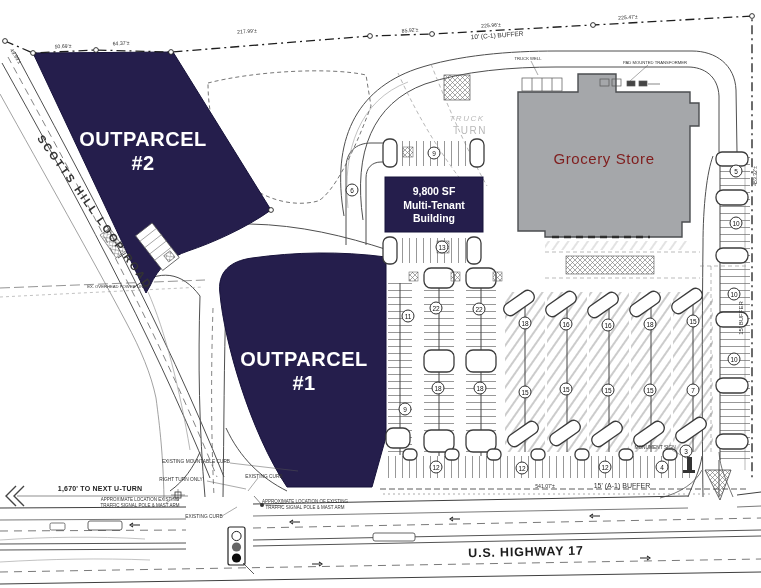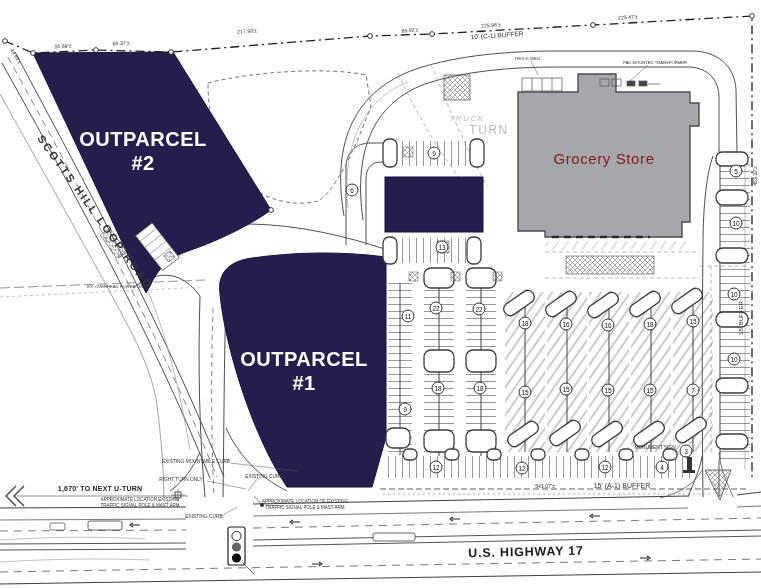--- a/index.html
+++ b/index.html
@@ -251,38 +251,43 @@
 
 <div id="overlay">
   <div class="lbl op" style="left:143px;top:151px">
     <div>OUTPARCEL</div>
     <div>#2</div>
   </div>
   <div class="lbl op" style="left:304px;top:371px">
     <div>OUTPARCEL</div>
     <div>#1</div>
   </div>
+  <div class="lbl mt" style="left:434px;top:205px">
+    <div>9,800 SF</div>
+    <div>Multi-Tenant</div>
+    <div>Building</div>
+  </div>
   <div class="lbl groc" style="left:604px;top:158px">Grocery Store</div>
   <div class="lbl road1" style="left:95px;top:212px;transform:translate(-50%,-50%) rotate(54deg)">SCOTTS HILL LOOP ROAD</div>
   <div class="lbl hwy" style="left:526px;top:552px;transform:translate(-50%,-50%) rotate(-1.3deg)">U.S. HIGHWAY 17</div>
   <div class="lbl note" style="left:100px;top:488px">1,670' TO NEXT U-TURN</div>
   <div class="lbl buf" style="left:497px;top:35px;transform:translate(-50%,-50%) rotate(-4deg)">10' (C-1) BUFFER</div>
   <div class="lbl buf" style="left:622px;top:485px;font-size:7px">15' (A-1) BUFFER</div>
   <div class="lbl buf" style="left:741px;top:318px;font-size:6px;transform:translate(-50%,-50%) rotate(-90deg)">15' BUFFER</div>
 <div class="dim" style="left: 16px; top: 56px; transform: translate(-50%, -50%) rotate(57deg);">49.99'±</div>
       <div class="dim" style="left: 63px; top: 46px; transform: translate(-50%, -50%) rotate(-3deg);">50.69'±</div>
       <div class="dim" style="left: 121px; top: 43px; transform: translate(-50%, -50%) rotate(-3deg);">64.37'±</div>
       <div class="dim" style="left: 247px; top: 31px; transform: translate(-50%, -50%) rotate(-5deg);">217.99'±</div>
       <div class="dim" style="left: 410px; top: 30px; transform: translate(-50%, -50%) rotate(-5deg);">85.92'±</div>
       <div class="dim" style="left: 491px; top: 25px; transform: translate(-50%, -50%) rotate(-5deg);">225.96'±</div>
       <div class="dim" style="left: 628px; top: 17px; transform: translate(-50%, -50%) rotate(-4deg);">225.47'±</div>
       <div class="dim" style="left: 545px; top: 486px; transform: translate(-50%, -50%);">541.07'±</div>
       <div class="dim" style="left: 755px; top: 176px; transform: translate(-50%, -50%) rotate(-90deg);">453.32'±</div>
       <div class="ann" style="left: 467px; top: 118px; font-size: 8px; color: rgb(185, 185, 185); letter-spacing: 1.5px; transform: translate(-50%, -50%); font-style: italic;">TRUCK</div>
-      <div class="ann" style="left: 489px; top: 130px; font-size: 12px; color: rgb(185, 185, 185); letter-spacing: 1.5px; transform: translate(-50%, -50%);">TURN</div>
+      <div class="ann" style="left: 470px; top: 130px; font-size: 10px; color: rgb(185, 185, 185); letter-spacing: 1.5px; transform: translate(-50%, -50%);">TURN</div>
       <div class="ann" style="left: 655px; top: 447px; font-size: 4.8px; transform: translate(-50%, -50%);">MONUMENT SIGN</div>
       <div class="ann" style="left: 196px; top: 461px; font-size: 4.8px; transform: translate(-50%, -50%);">EXISTING MOUNTABLE CURB</div>
       <div class="ann" style="left: 181px; top: 479px; font-size: 4.8px; transform: translate(-50%, -50%);">RIGHT TURN ONLY</div>
       <div class="ann" style="left: 264px; top: 476px; font-size: 4.8px; transform: translate(-50%, -50%);">EXISTING CURB</div>
       <div class="ann" style="left: 204px; top: 516px; font-size: 4.8px; transform: translate(-50%, -50%);">EXISTING CURB</div>
       <div class="ann" style="left: 140px; top: 499px; font-size: 4.5px; transform: translate(-50%, -50%);">APPROXIMATE LOCATION EXISTING</div>
       <div class="ann" style="left: 140px; top: 505px; font-size: 4.5px; transform: translate(-50%, -50%);">TRAFFIC SIGNAL POLE &amp; MAST ARM</div>
       <div class="ann" style="left: 305px; top: 501px; font-size: 4.5px; transform: translate(-50%, -50%);">APPROXIMATE LOCATION OF EXISTING</div>
       <div class="ann" style="left: 305px; top: 507px; font-size: 4.5px; transform: translate(-50%, -50%);">TRAFFIC SIGNAL POLE &amp; MAST ARM</div>
       <div class="ann" style="left: 118px; top: 286px; font-size: 4.2px; transform: translate(-50%, -50%);">EX. OVERHEAD POWER LINES</div>

